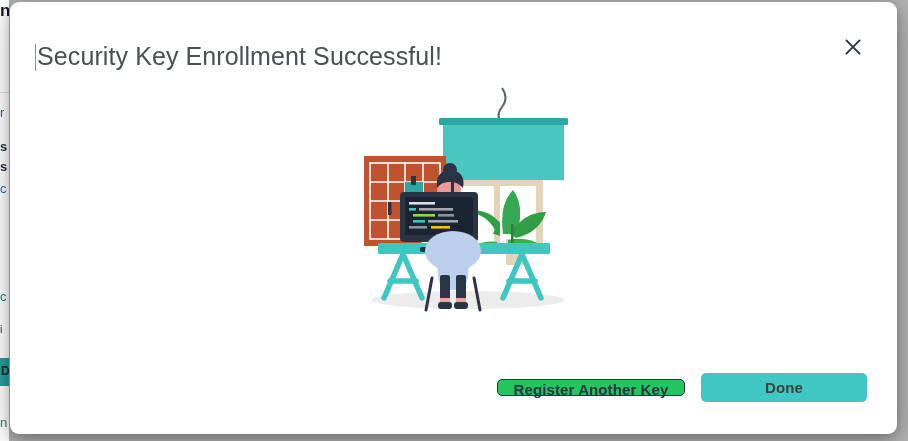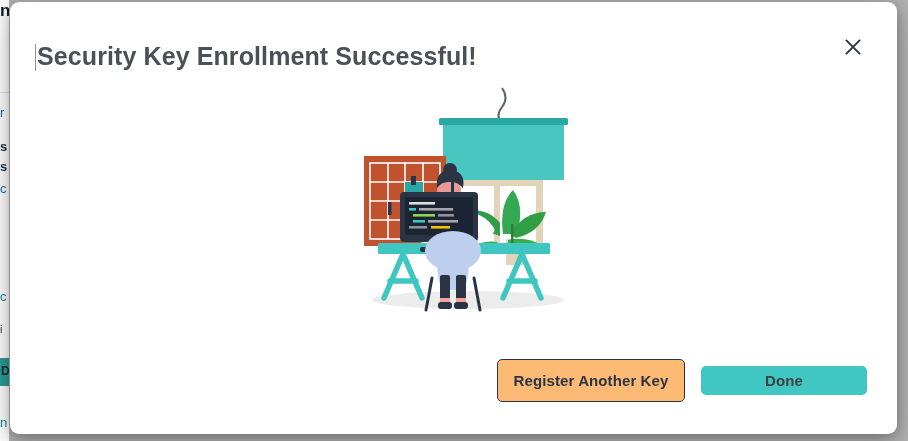--- a/index.html
+++ b/index.html
@@ -84,21 +84,21 @@
     border-radius: 9px;
     box-shadow: 0 3px 14px rgba(0,0,0,.30), 0 10px 34px rgba(0,0,0,.18);
     overflow: hidden;
   }
 
   .modal-title {
     position: absolute;
     left: 25px;
     top: 40px;
     font-size: 25px;
-    font-weight: 700;
+    font-weight: 400;
     color: #4a5057;
     letter-spacing: .1px;
     white-space: nowrap;
   }
   .caret {
     display: inline-block;
     width: 1px;
     height: 27px;
     background: #8a8f96;
     vertical-align: -6px;
@@ -143,22 +143,22 @@
     font-size: 15px;
     font-weight: 700;
     border-radius: 5px;
     cursor: pointer;
     box-sizing: border-box;
     white-space: nowrap;
     letter-spacing: .1px;
   }
   .btn-secondary {
     width: 188px;
-    height: 43px;
-    background: #fdba74;
+    height: 17px;
+    background: #22c55e;
     color: #2b3445;
     border: 1.5px solid #2b3445;
   }
   .btn-primary {
     width: 166px;
     height: 29px;
     background: #41c7c3;
     color: #404040;
     border: none;
   }

